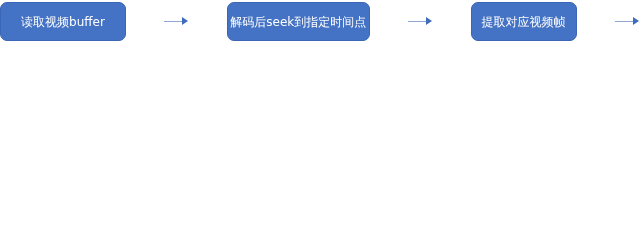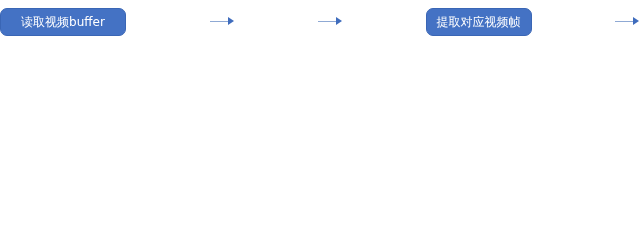--- a/index.html
+++ b/index.html
@@ -21,21 +21,21 @@
     top: 0;
     width: 640px;
     height: 43px;
     display: flex;
     flex-direction: row;
     align-items: center;
     justify-content: space-between;
   }
   .node {
     box-sizing: border-box;
-    height: 28px;
+    height: 39px;
     border-radius: 7px;
     background: #4472c4;
     border: 1px solid #3a66b5;
     display: flex;
     align-items: center;
     justify-content: center;
     flex: 0 0 auto;
     padding: 0 2px;
   }
   .node-label {
@@ -84,20 +84,23 @@
 
     <div class="node node-1">
       <span class="node-label">读取视频buffer</span>
     </div>
 
     <div class="connector">
       <span class="line"></span>
       <span class="head"></span>
     </div>
 
+    <div class="node node-2">
+      <span class="node-label">解码后seek到指定时间点</span>
+    </div>
 
     <div class="connector">
       <span class="line"></span>
       <span class="head"></span>
     </div>
 
     <div class="node node-3">
       <span class="node-label">提取对应视频帧</span>
     </div>
 

